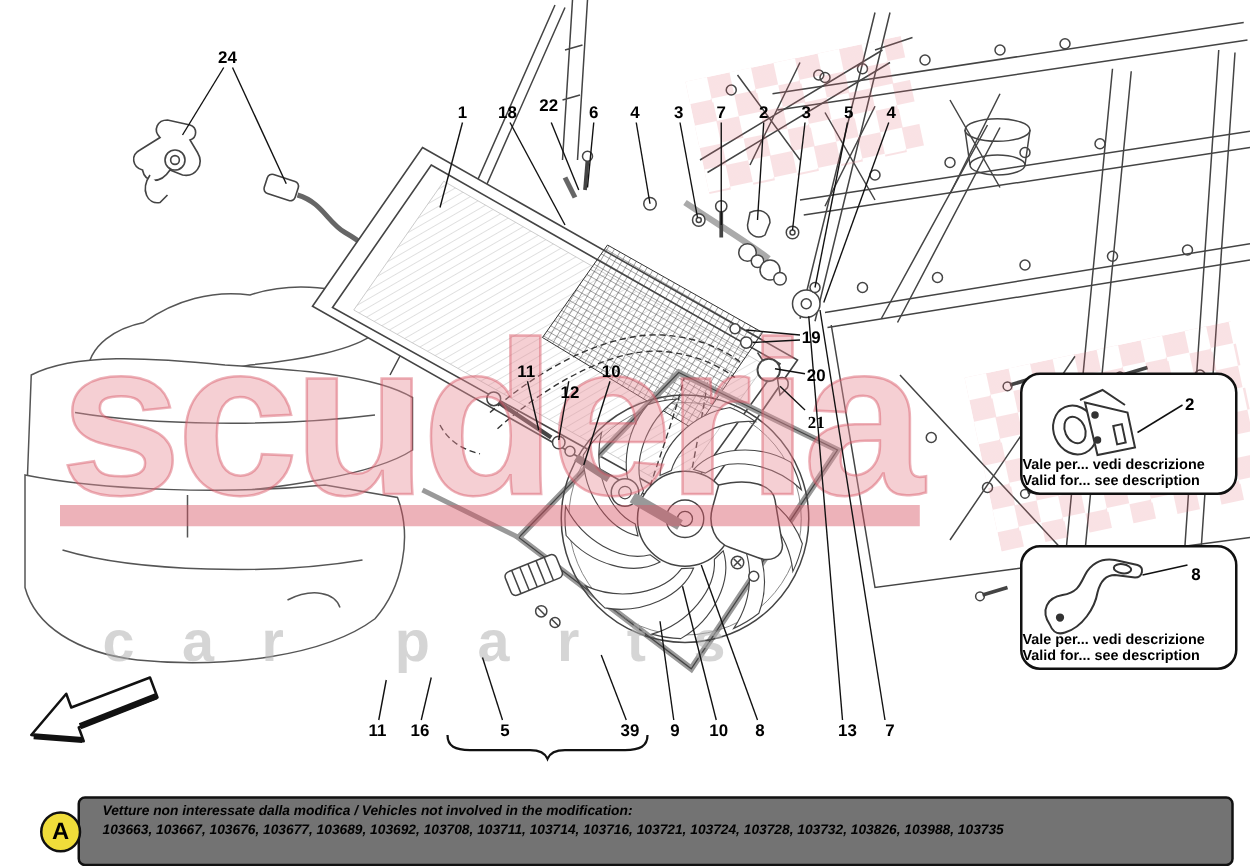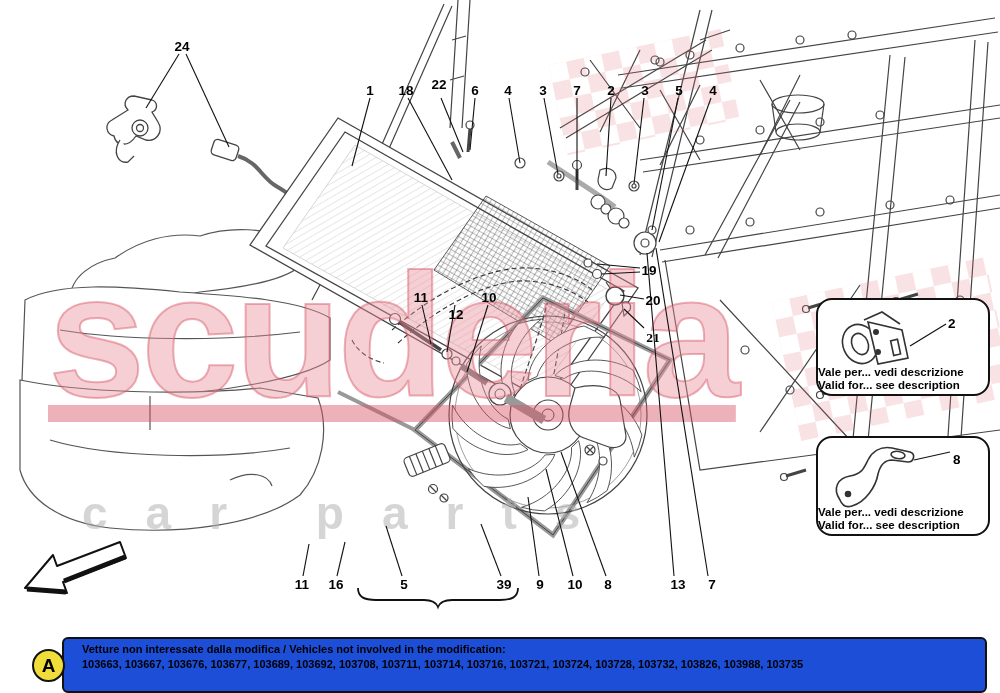--- a/index.html
+++ b/index.html
@@ -21,21 +21,21 @@
   .callout{position:absolute;z-index:5;width:170px;background:#fff;border:2px solid #111;
     border-radius:16px;}
   #callout-2{left:816px;top:298px;height:94px;}
   #callout-8{left:816px;top:436px;height:96px;}
   .callout .cnum{position:absolute;font-size:13.5px;font-weight:bold;}
   #callout-2 .cnum{left:130px;top:16px;}
   #callout-8 .cnum{left:135px;top:14px;}
   .callout .ctext{position:absolute;left:0;bottom:2px;width:100%;text-align:left;
     font-size:11.5px;font-weight:bold;line-height:13px;color:#000;}
   #note-box{position:absolute;z-index:6;left:62px;top:637px;width:921px;height:52px;
-    border:2.5px solid #111;border-radius:6px;background:#1d4ed8;}
+    border:2.5px solid #111;border-radius:6px;background:#737373;font-style:italic;}
   #note-text{position:absolute;left:18px;top:3px;font-size:11px;font-weight:bold;
     line-height:15px;color:#000;white-space:nowrap;}
   #note-badge{position:absolute;z-index:7;left:32px;top:649px;width:29px;height:29px;
     border:2.5px solid #111;border-radius:50%;background:#f0dd3a;color:#000;
     font-size:19px;font-weight:bold;text-align:center;line-height:29px;}
 </style>
 </head>
 <body>
 
 <div id="stage">

